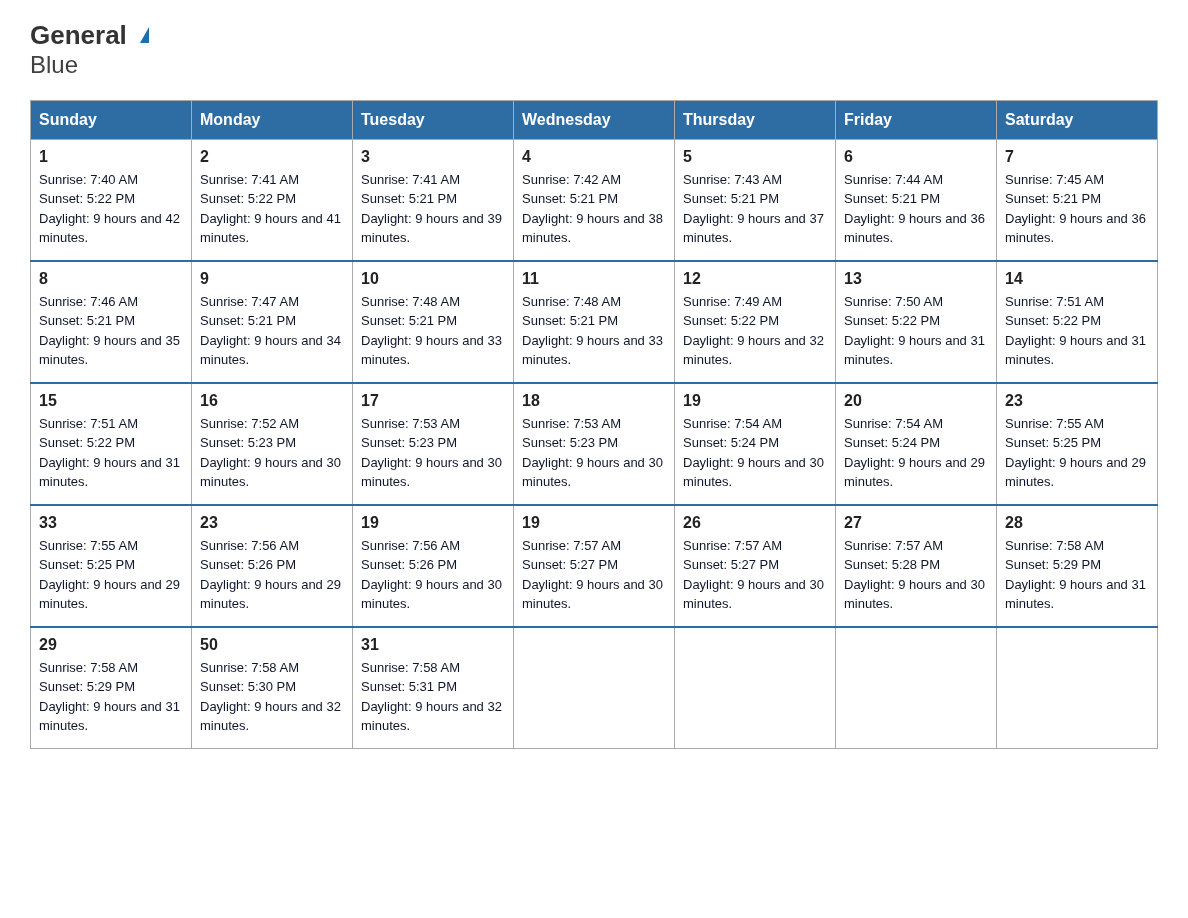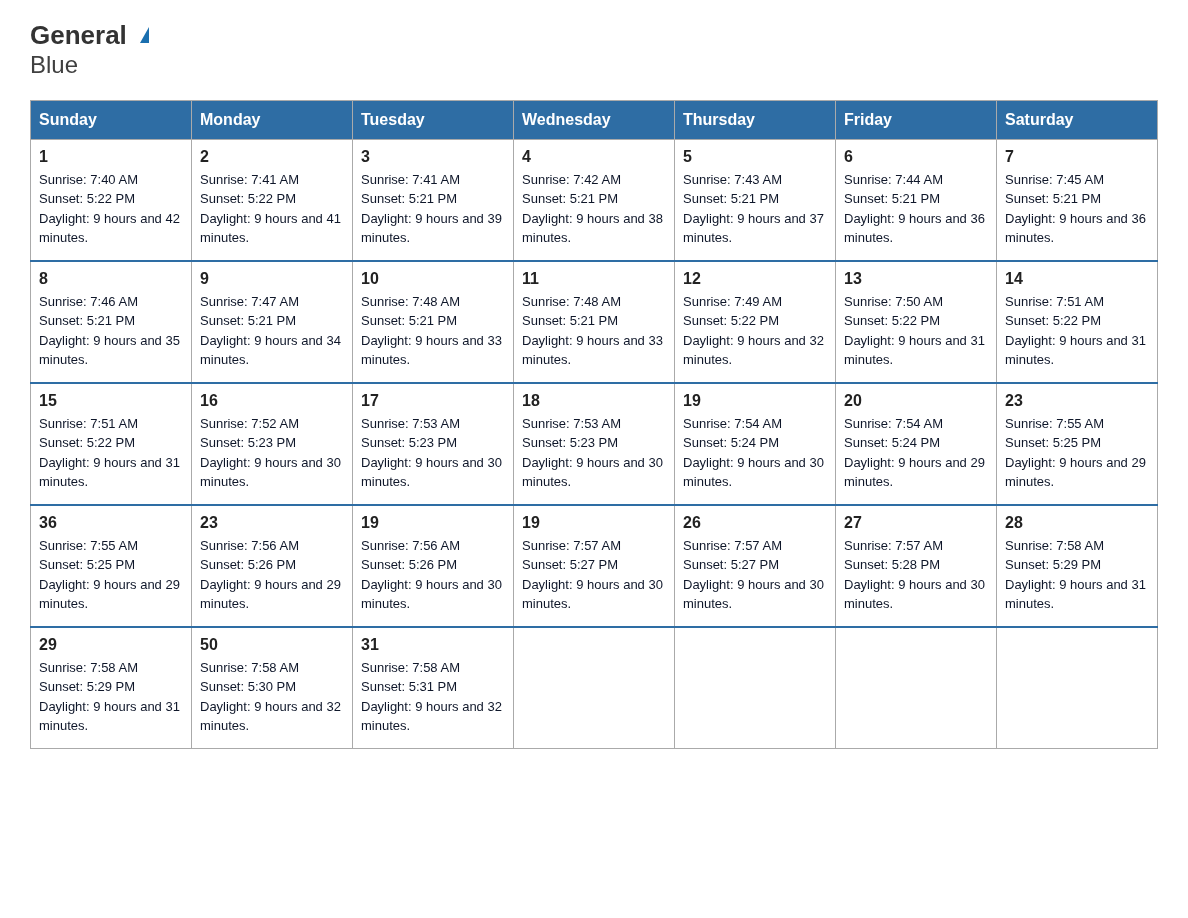--- a/index.html
+++ b/index.html
@@ -202,21 +202,21 @@
           <span class="day-number">20</span>
           <div class="day-info">Sunrise: 7:54 AM<br>Sunset: 5:24 PM<br>Daylight: 9 hours and 29 minutes.</div>
         </td>
         <td>
           <span class="day-number">23</span>
           <div class="day-info">Sunrise: 7:55 AM<br>Sunset: 5:25 PM<br>Daylight: 9 hours and 29 minutes.</div>
         </td>
       </tr>
       <tr class="row-border-top">
         <td>
-          <span class="day-number">36</span>
+          <span class="day-number">33</span>
           <div class="day-info">Sunrise: 7:55 AM<br>Sunset: 5:25 PM<br>Daylight: 9 hours and 29 minutes.</div>
         </td>
         <td>
           <span class="day-number">23</span>
           <div class="day-info">Sunrise: 7:56 AM<br>Sunset: 5:26 PM<br>Daylight: 9 hours and 29 minutes.</div>
         </td>
         <td>
           <span class="day-number">19</span>
           <div class="day-info">Sunrise: 7:56 AM<br>Sunset: 5:26 PM<br>Daylight: 9 hours and 30 minutes.</div>
         </td>

